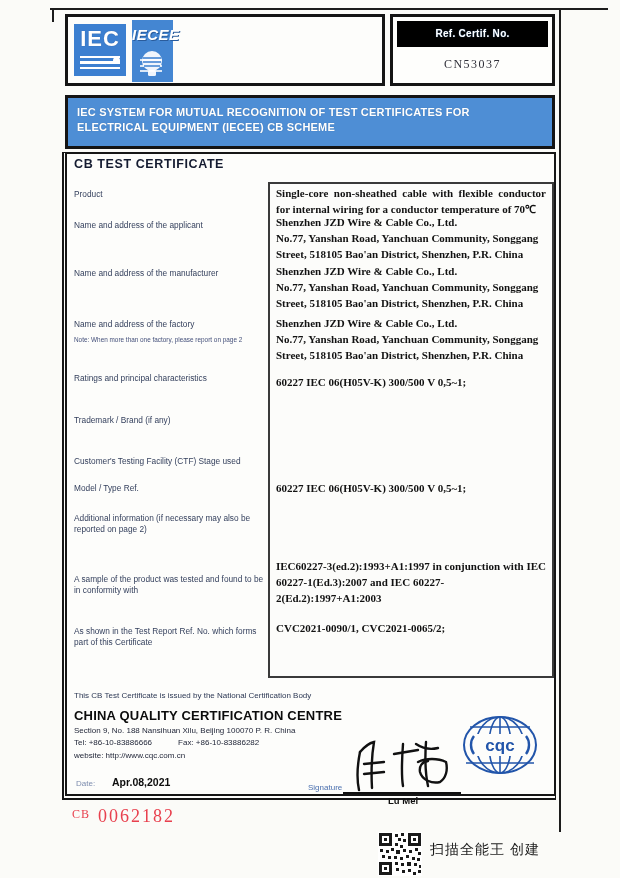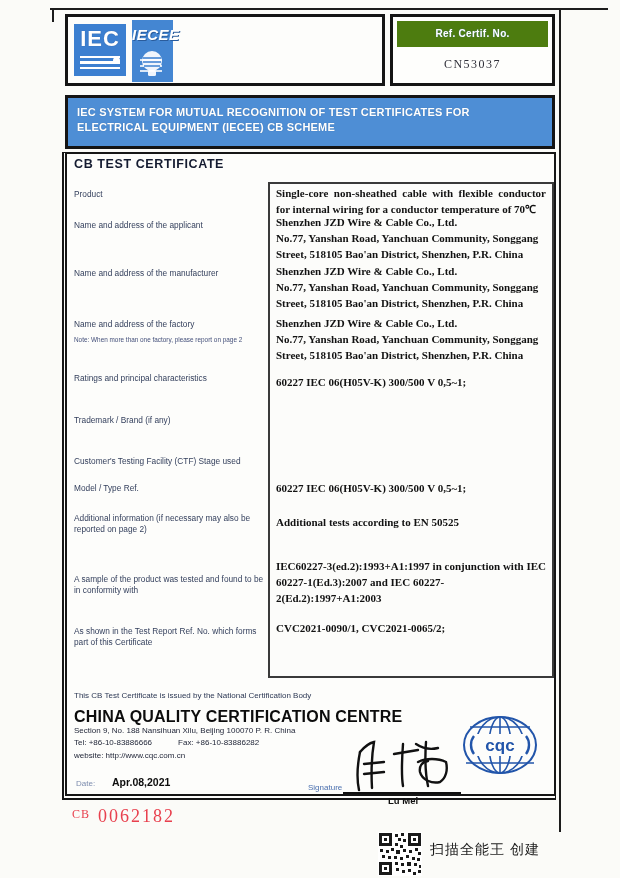--- a/index.html
+++ b/index.html
@@ -19,21 +19,21 @@
   .iec-lines { position:absolute; left:6px; bottom:7px; width:40px; }
   .iec-lines i { display:block; height:2.5px; background:#fff; margin-top:3px; }
   .iec-dot { position:absolute; right:6px; bottom:12px; width:7px; height:7px; border-radius:50%; background:#fff; }
   .iecee-logo { position:absolute; left:64px; top:3px; width:41px; height:62px; background:#4486d2; color:#fff; }
   .iecee-text { position:absolute; left:0; top:6px; width:100%; text-align:center; font-weight:bold; font-style:italic; font-size:15px; letter-spacing:0.5px; text-shadow:1px 1px 0 #2a5c9c; }
   .iecee-bulb { position:absolute; right:8px; bottom:4px; width:26px; height:30px; }
   .iecee-stripes { position:absolute; left:8px; bottom:10px; width:22px; }
   .iecee-stripes i { display:block; height:2px; background:#ffffffcc; margin-top:3.5px; }
 
   .ref-box { position:absolute; left:390px; top:14px; width:165px; height:72px; border:3px solid #141414; background:#fefefc; }
-  .ref-bar { position:absolute; left:4px; top:4px; right:4px; height:26px; background:#4d7c0f; color:#fff; font-weight:bold; font-size:10px; text-align:center; line-height:26px; letter-spacing:0.3px; text-shadow:0 0 1px #3b6faa; }
+  .ref-bar { position:absolute; left:4px; top:4px; right:4px; height:26px; background:#000000; color:#fff; font-weight:bold; font-size:10px; text-align:center; line-height:26px; letter-spacing:0.3px; text-shadow:0 0 1px #3b6faa; }
   .ref-val { position:absolute; left:0; top:40px; width:100%; text-align:center; font-family:"Liberation Serif", serif; font-size:12px; letter-spacing:1.5px; color:#2f2f38; }
 
   
   .banner { position:absolute; left:65px; top:95px; width:490px; height:54px; border:3px solid #141414; background:#4e8ed5; color:#fff; font-weight:bold; font-size:11px; line-height:1.35; padding:7px 9px; letter-spacing:0.2px; text-shadow:0 0 1px #39699e; }
 
   
   .main-box { position:absolute; left:62px; top:152px; width:494px; height:648px; background:#fdfdfb;
               border-top:2px solid #161616; border-right:2px solid #161616;
               border-left:5px double #161616; border-bottom:6px double #161616; }
 
@@ -41,21 +41,21 @@
 
   .lbl { position:absolute; left:74px; width:190px; font-size:8.3px; color:#333f5c; line-height:1.3; }
   .lbl-note { position:absolute; left:74px; width:200px; font-size:6.4px; color:#44507a; }
 
   .value-box { position:absolute; left:268px; top:182px; width:286px; height:496px; border:2px solid #3a3a3a; background:#fcfcfa; }
   .val { position:absolute; left:276px; width:270px; font-family:"Liberation Serif", serif; font-weight:600; font-size:11px; color:#121212; line-height:1.45; }
   .val.just { text-align:justify; }
 
   
   .issued { position:absolute; left:74px; top:691px; font-size:8px; color:#2c3854; }
-  .ncb-name { position:absolute; left:74px; top:708px; font-weight:bold; font-size:16px; color:#0c0c0c; letter-spacing:0.2px; }
+  .ncb-name { position:absolute; left:74px; top:708px; font-weight:bold; font-size:13px; color:#0c0c0c; letter-spacing:0.2px; }
   .ncb-line { position:absolute; left:74px; font-size:8px; color:#23283a; }
   .tel-fax span { margin-right:26px; }
   .date-label { position:absolute; left:76px; top:779px; font-size:8px; color:#7c8cae; }
   .date-value { position:absolute; left:112px; top:776px; font-weight:bold; font-size:10.5px; color:#0d0d0d; }
 
   .sig-label { position:absolute; left:308px; top:783px; font-size:8px; color:#4a6fae; }
   .sig-line { position:absolute; left:343px; top:792px; width:118px; height:2px; background:#111; }
   .sig-name { position:absolute; left:388px; top:795px; font-weight:bold; font-size:9.5px; color:#111; }
   .sig-hand { position:absolute; left:348px; top:738px; }
 
@@ -130,21 +130,20 @@
   <div class="value-box"></div>
   <div class="val just" style="top:186px">Single-core non-sheathed cable with flexible conductor for internal wiring for a conductor temperature of 70℃</div>
   <div class="val" style="top:215px">Shenzhen JZD Wire &amp; Cable Co., Ltd.</div>
   <div class="val" style="top:231px">No.77, Yanshan Road, Yanchuan Community, Songgang Street, 518105 Bao'an District, Shenzhen, P.R. China</div>
   <div class="val" style="top:264px">Shenzhen JZD Wire &amp; Cable Co., Ltd.</div>
   <div class="val" style="top:280px">No.77, Yanshan Road, Yanchuan Community, Songgang Street, 518105 Bao'an District, Shenzhen, P.R. China</div>
   <div class="val" style="top:316px">Shenzhen JZD Wire &amp; Cable Co., Ltd.</div>
   <div class="val" style="top:332px">No.77, Yanshan Road, Yanchuan Community, Songgang Street, 518105 Bao'an District, Shenzhen, P.R. China</div>
   <div class="val" style="top:375px">60227 IEC 06(H05V-K) 300/500 V 0,5~1;</div>
   <div class="val" style="top:481px">60227 IEC 06(H05V-K) 300/500 V 0,5~1;</div>
-  <div class="val" style="top:515px">Additional tests according to EN 50525</div>
   <div class="val" style="top:559px">IEC60227-3(ed.2):1993+A1:1997 in conjunction with IEC 60227-1(Ed.3):2007 and IEC 60227-2(Ed.2):1997+A1:2003</div>
   <div class="val" style="top:621px">CVC2021-0090/1, CVC2021-0065/2;</div>
 
   <div class="issued">This CB Test Certificate is issued by the National Certification Body</div>
   <div class="ncb-name">CHINA QUALITY CERTIFICATION CENTRE</div>
   <div class="ncb-line" style="top:726px">Section 9, No. 188 Nansihuan Xilu, Beijing 100070 P. R. China</div>
   <div class="ncb-line tel-fax" style="top:738px">
     <span>Tel: +86-10-83886666</span><span>Fax: +86-10-83886282</span>
   </div>
   <div class="ncb-line" style="top:751px">website: http://www.cqc.com.cn</div>

